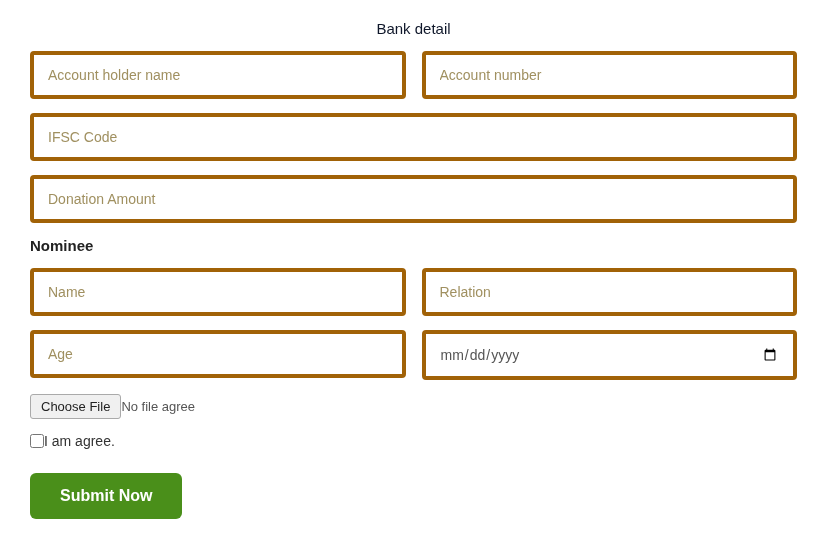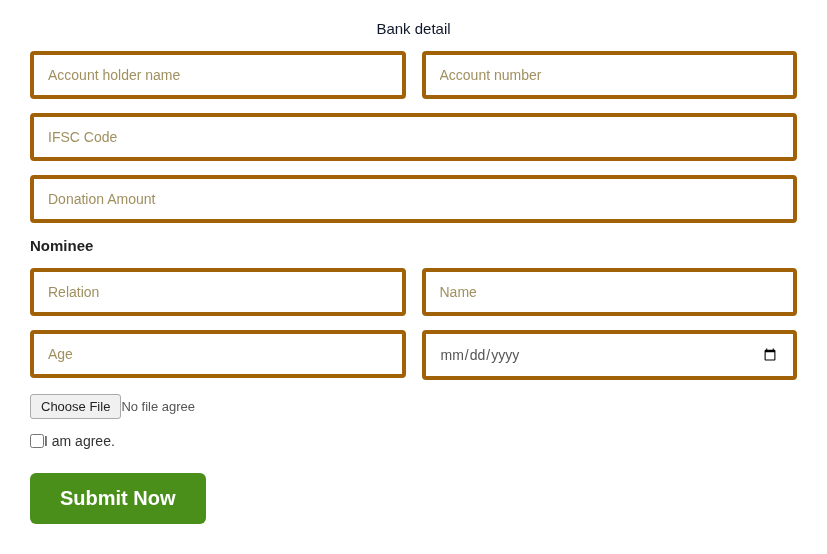--- a/index.html
+++ b/index.html
@@ -101,21 +101,21 @@
       font-size: 14px;
       color: #333;
     }
 
     .submit-btn {
       background: #4a8f1a;
       color: #fff;
       border: none;
       border-radius: 6px;
       padding: 14px 30px;
-      font-size: 20px;
+      font-size: 16px;
       font-weight: bold;
       cursor: pointer;
       min-width: 150px;
     }
 
     input[type="date"] {
       color: #555;
     }
   </style>
 </head>
@@ -148,24 +148,24 @@
     </div>
   </div>
 </div>
 
 
 <div class="nominee-section">
   <div class="nominee-title">Nominee</div>
 
   <div class="form-row">
     <div class="form-group">
-      <input class="form-input" type="text" placeholder="Relation" style="">
+      <input class="form-input" type="text" placeholder="Name" style="">
     </div>
     <div class="form-group">
-      <input class="form-input" type="text" placeholder="Name" style="">
+      <input class="form-input" type="text" placeholder="Relation" style="">
     </div>
   </div>
 
   <div class="form-row">
     <div class="form-group">
       <input class="form-input" type="text" placeholder="Age" style="">
     </div>
     <div class="form-group">
       <input class="form-input" type="date" style="">
     </div>

